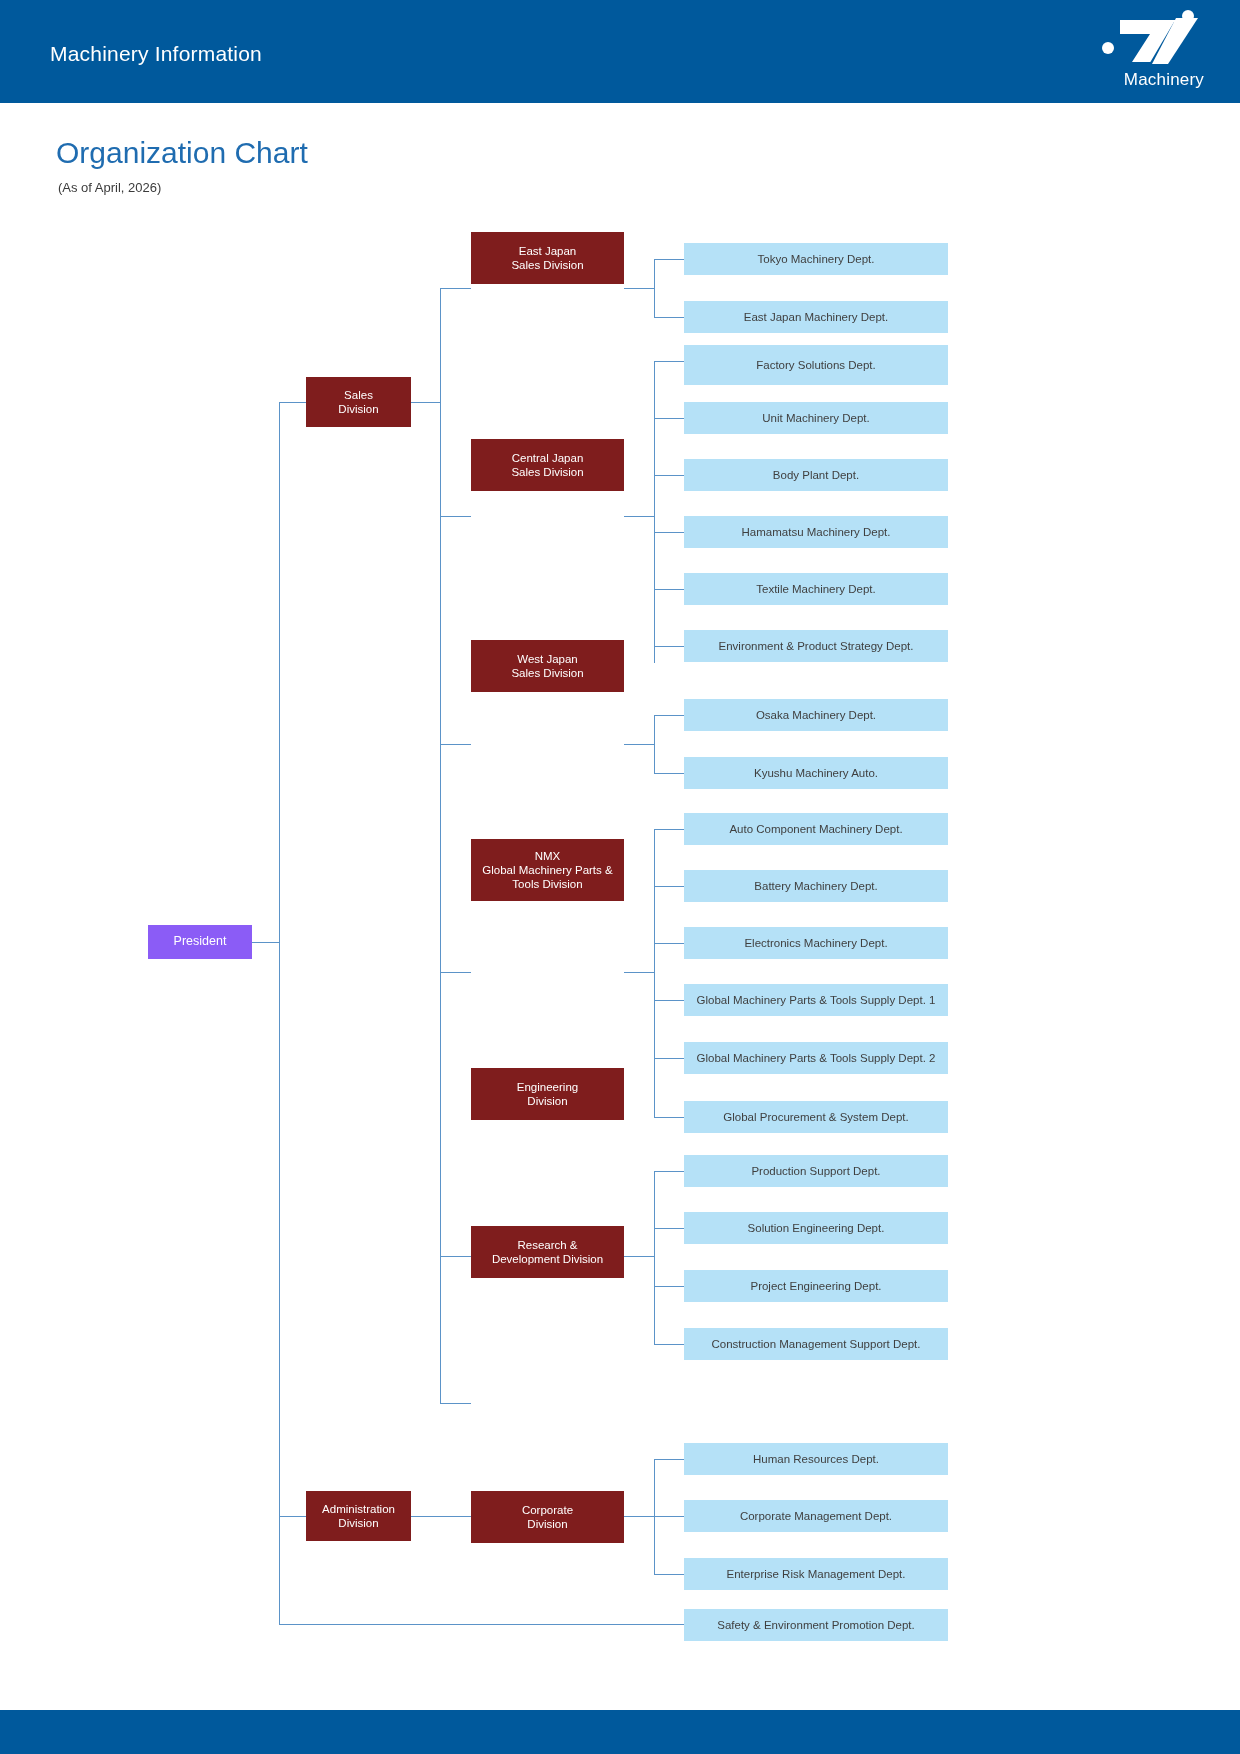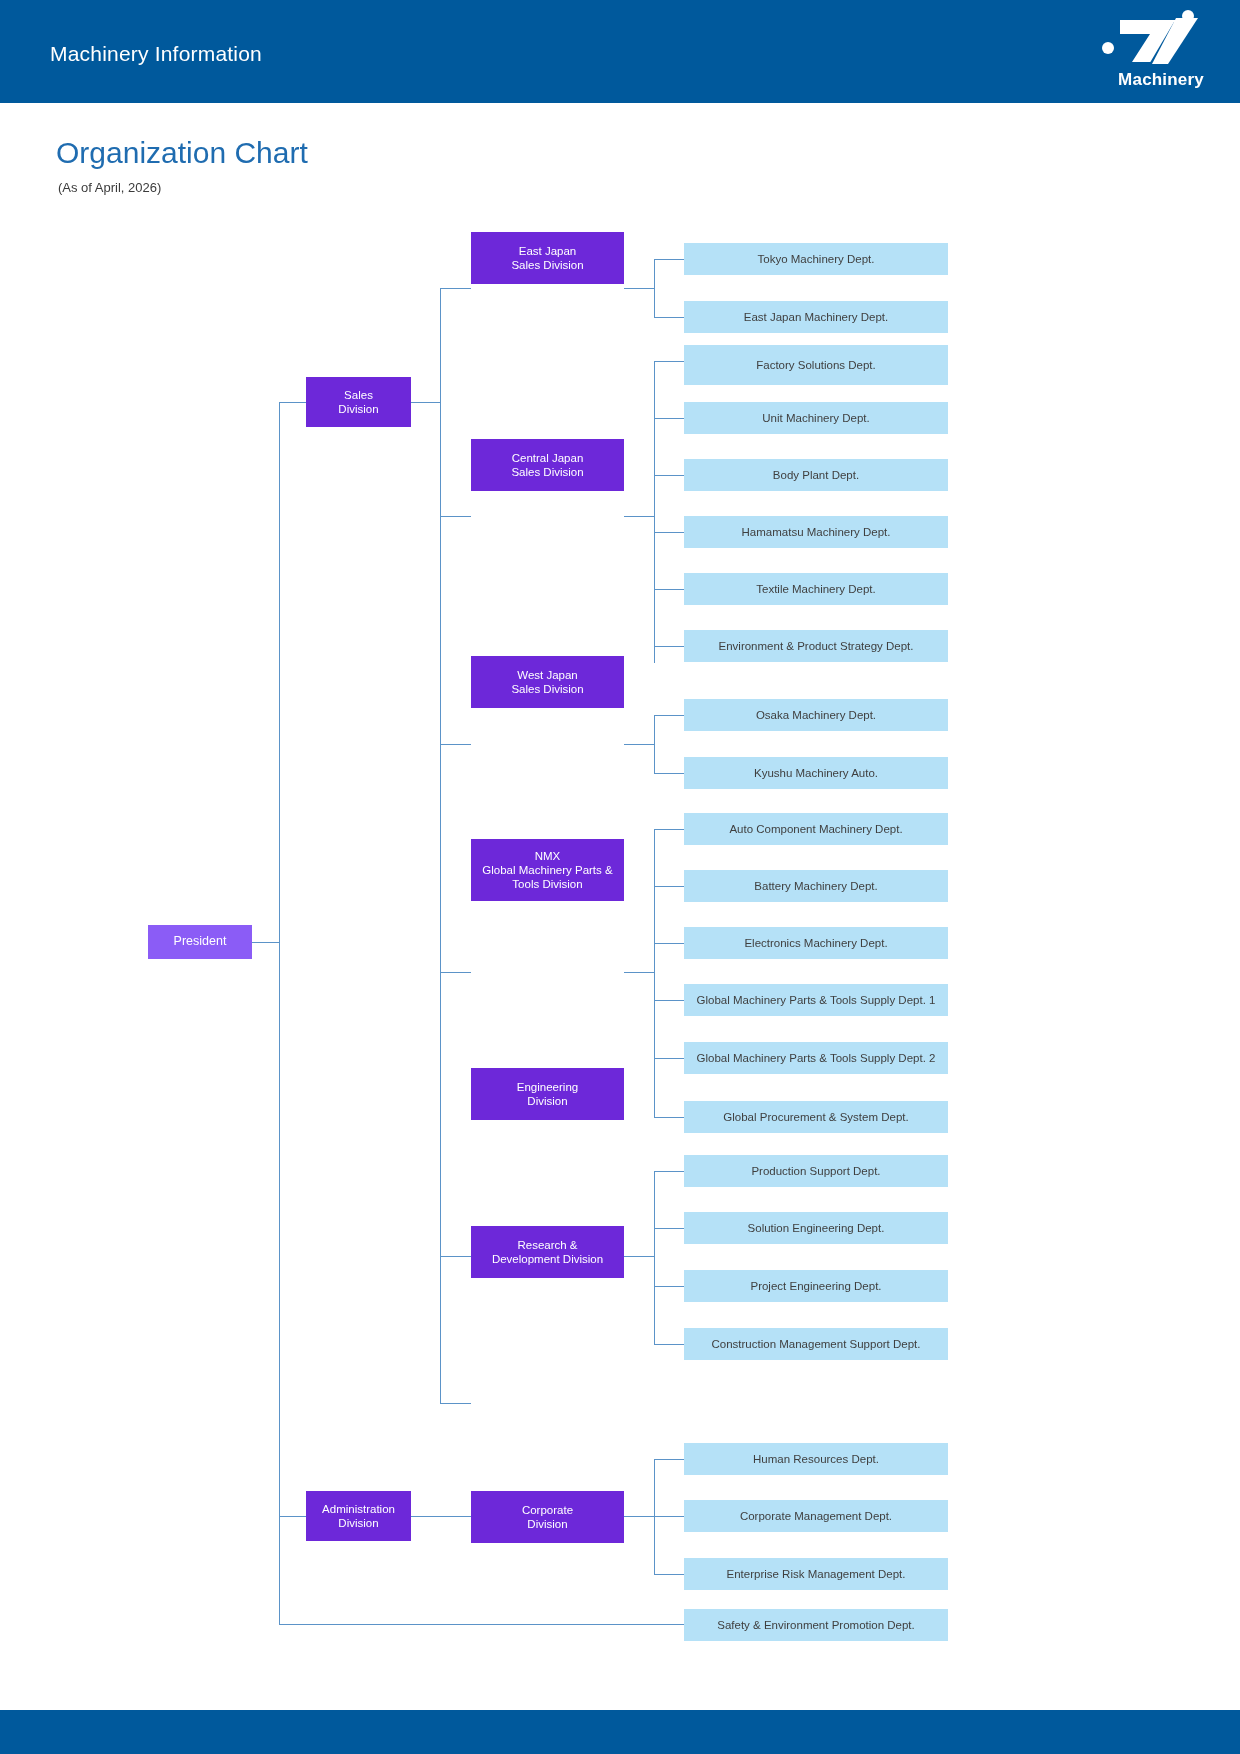--- a/index.html
+++ b/index.html
@@ -37,21 +37,21 @@
   }
   #brand-mark {
     position: absolute;
     right: 6px; top: 2px;
     width: 120px; height: 60px;
   }
   #brand-word {
     position: absolute;
     right: 8px; bottom: 8px;
     font-size: 17px;
-    font-weight: bold;
+    font-weight: normal;
     color: #ffffff;
     letter-spacing: 0.2px;
     white-space: nowrap;
   }
 
   
   #footer-bar {
     position: absolute;
     left: 0; bottom: 0;
     width: 1240px; height: 44px;
@@ -85,21 +85,21 @@
   .node {
     position: absolute;
     box-sizing: border-box;
     display: flex;
     align-items: center;
     justify-content: center;
     text-align: center;
     line-height: 1.22;
   }
   .node.dark {
-    background: #6d28d9;
+    background: #7f1d1d;
     color: #ffffff;
     font-size: 11.5px;
   }
   .node.root {
     background: #8b5cf6;
     color: #ffffff;
     font-size: 12.5px;
   }
   .node.leaf {
     background: #b5e1f7;
@@ -218,21 +218,21 @@
   <div class="node dark" style="left:471px; top:232px; width:153px; height:52px; flex-direction:column;">
     <span>East Japan</span>
     <span>Sales Division</span>
   </div>
 
   <div class="node dark" style="left:471px; top:439px; width:153px; height:52px; flex-direction:column;">
     <span>Central Japan</span>
     <span>Sales Division</span>
   </div>
 
-  <div class="node dark" style="left:471px; top:640px; width:153px; height:52px; flex-direction:column;margin-top:16px;">
+  <div class="node dark" style="left:471px; top:640px; width:153px; height:52px; flex-direction:column;">
     <span>West Japan</span>
     <span>Sales Division</span>
   </div>
 
   <div class="node dark" style="left:471px; top:839px; width:153px; height:62px; flex-direction:column;">
     <span>NMX</span>
     <span>Global Machinery Parts &amp;</span>
     <span>Tools Division</span>
   </div>
 

